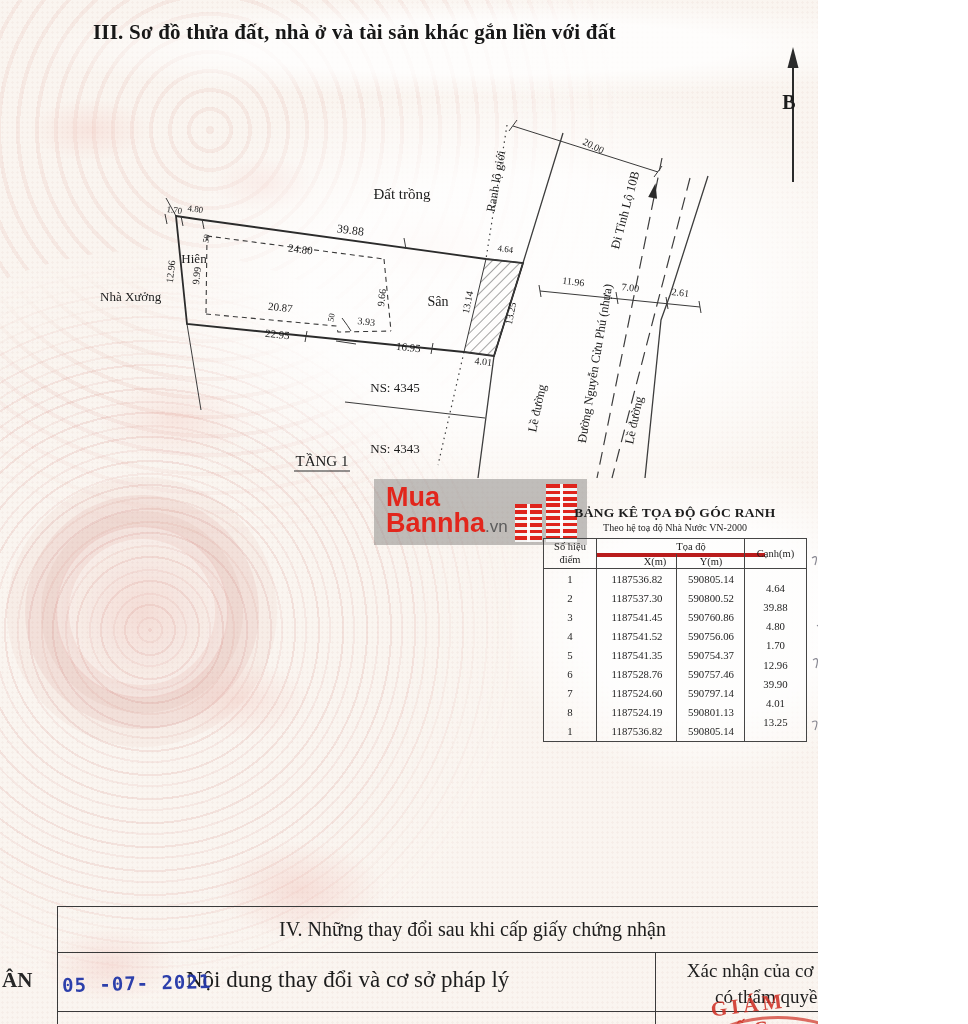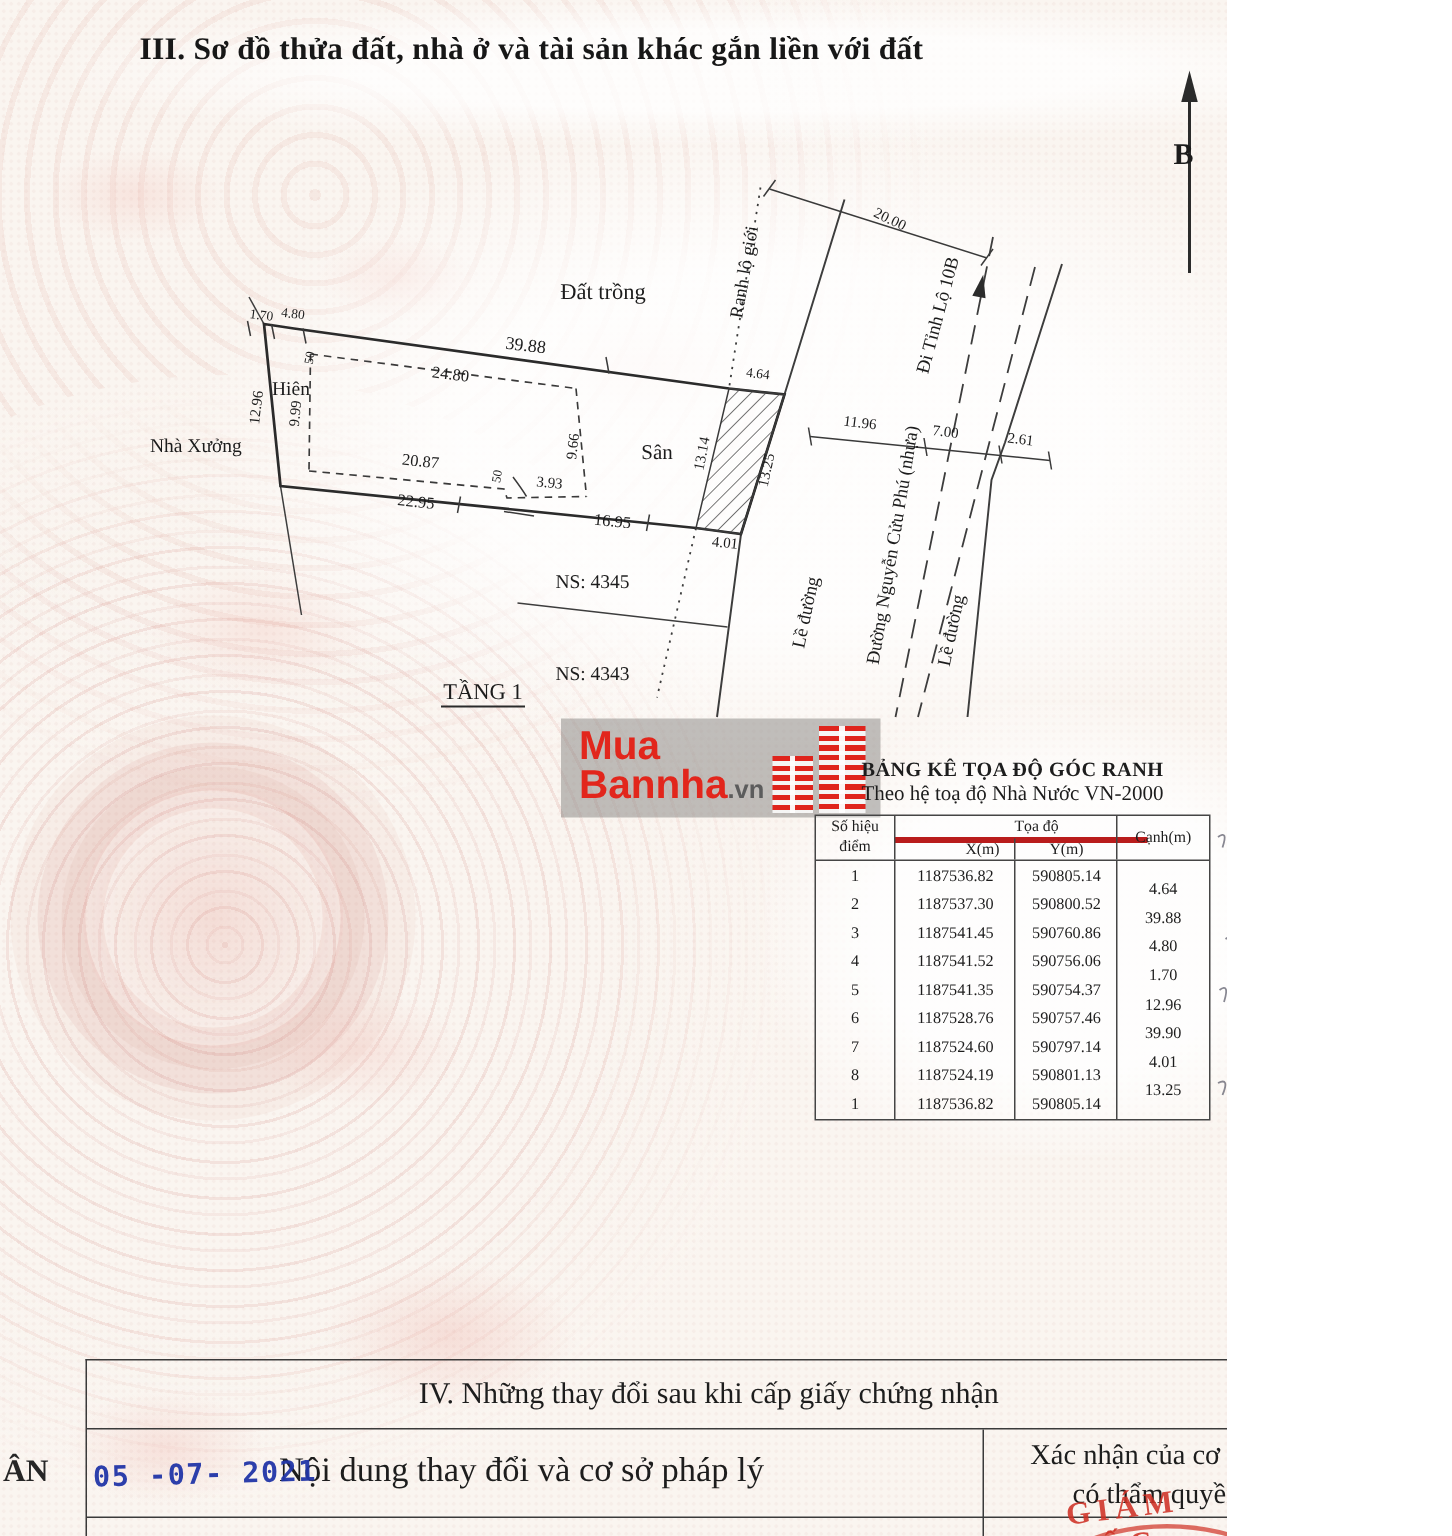--- a/index.html
+++ b/index.html
@@ -57,33 +57,33 @@
   .diagram-svg text{font-family:"Liberation Serif", serif; fill:#1c1c1c;}
 
   
   .logo{
     position:absolute; left:374px; top:479px; width:213px; height:66px;
     background:rgba(128,126,124,0.48);
     font-family:"Liberation Sans", sans-serif;
   }
   .logo-line1{position:absolute; left:12px; top:5px; font-size:27px; font-weight:bold; color:#e2261c; line-height:1;}
   .logo-line2{position:absolute; left:12px; top:31px; font-size:27px; font-weight:bold; color:#e2261c; line-height:1;}
-  .logo-suffix{font-size:17px; color:#5c5c5c; font-weight:bold;}
+  .logo-suffix{font-size:17px; color:#5c5c5c; font-weight:normal;}
   .tower{position:absolute;
     background-image:
       linear-gradient(to right, rgba(255,255,255,0) 44%, rgba(255,255,255,0.95) 44%, rgba(255,255,255,0.95) 56%, rgba(255,255,255,0) 56%),
       repeating-linear-gradient(to bottom, #df241c 0 3.5px, rgba(255,255,255,0.85) 3.5px 6.5px);
   }
   .tower-1{left:141px; top:25px; width:27px; height:38px;}
   .tower-2{left:172px; top:5px; width:31px; height:58px;}
 
   
   .ct-wrap{position:absolute; left:543px; top:505px; width:264px;}
   .ct-title{text-align:center; font-size:13.5px; font-weight:bold; letter-spacing:0.3px;}
-  .ct-sub{text-align:center; font-size:14px; margin-top:1px;}
+  .ct-sub{text-align:center; font-size:10px; margin-top:1px;}
   .ct-table{position:relative; margin-top:5px; width:262px; border:1.3px solid #454545; background:rgba(255,255,255,0.25);}
   .ct-head{position:relative; height:29px; border-bottom:1px solid #454545;}
   .ct-cell{position:absolute; display:flex; align-items:center; justify-content:center; font-size:10.5px; text-align:center;}
   .h-point{left:0; top:0; width:52px; height:29px; flex-direction:column; line-height:1.15;}
   .h-coord{left:52px; top:0; width:148px; height:14px; border-left:1px solid #454545; border-bottom:4px solid #b91c1c;padding-left:20px;}
   .h-x{left:52px; top:15px; width:80px; height:14px; border-left:1px solid #454545;padding-left:18px;}
   .h-y{left:132px; top:15px; width:68px; height:14px; border-left:1px solid #454545;}
   .h-edge{left:200px; top:0; width:61px; height:29px; border-left:1px solid #454545;}
   .ct-body{position:relative; height:172px; font-size:10.8px;}
   .ct-col{position:absolute; top:0; height:172px; display:flex; flex-direction:column;}

